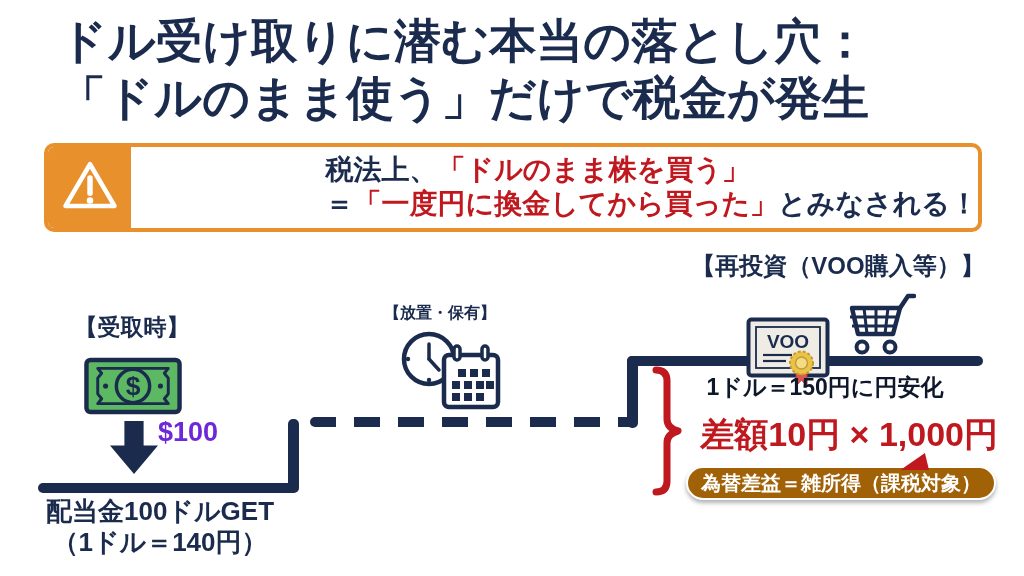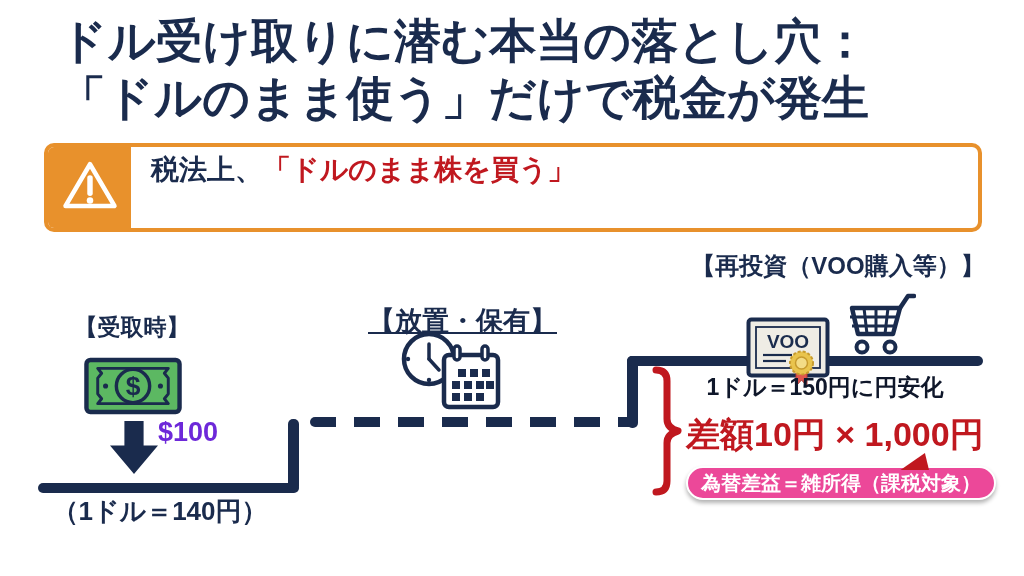--- a/index.html
+++ b/index.html
@@ -15,21 +15,21 @@
   .title{
     position:absolute;top:12px;left:0;width:928px;
     text-align:center;font-weight:bold;font-size:47px;line-height:1.22;
     color:#1a2b4d;letter-spacing:0px;white-space:nowrap;
   }
 
   
   .warn-box{
     position:absolute;left:44px;top:143px;width:938px;height:89px;
     border:4px solid #e8912c;border-radius:10px;background:#fff;
-    display:flex;overflow:hidden;box-sizing:border-box;
+    display:flex;overflow:hidden;box-sizing:border-box;justify-content:space-between;
   }
   .warn-left{
     width:83px;flex:0 0 83px;background:#e8912c;
     display:flex;align-items:center;justify-content:center;
   }
   .warn-text{
     padding:6px 0 0 20px;font-size:28px;font-weight:bold;
     color:#1a2b4d;line-height:1.23;white-space:nowrap;
   }
   .red-txt{color:#c0181f;}
@@ -45,21 +45,21 @@
   }
   .line-vert2{left:627px;top:356px;width:11px;height:72px;}
   .line-top{left:627px;top:356px;width:356px;height:10px;}
 
   
   .stage-label{
     position:absolute;font-weight:bold;color:#1a2b4d;
     text-align:center;white-space:nowrap;
   }
   .label-receive{left:52px;top:312px;width:160px;font-size:23px;text-align:center;}
-  .label-hold{left:368px;top:303px;width:160px;font-size:27px;text-decoration:underline;}
+  .label-hold{left:360px;top:303px;width:160px;font-size:16px;}
   .label-reinvest{left:673px;top:250px;width:330px;font-size:24px;}
 
   
   .icon-abs{position:absolute;}
 
   
   .down-arrow{
     position:absolute;left:110px;top:421px;width:48px;height:53px;
     background:#1a2b4d;
     clip-path:polygon(30% 0,70% 0,70% 46%,100% 46%,50% 100%,0 46%,30% 46%);
@@ -74,26 +74,26 @@
     position:absolute;left:10px;top:496px;width:300px;text-align:center;
     font-size:26px;font-weight:bold;color:#1a2b4d;line-height:1.18;white-space:nowrap;
   }
 
   
   .rate-note{
     position:absolute;left:660px;top:372px;width:330px;text-align:center;
     font-size:23px;font-weight:bold;color:#0f172a;white-space:nowrap;
   }
   .diff-formula{
-    position:absolute;left:686px;top:412px;width:312px;text-align:left;
+    position:absolute;left:686px;top:412px;width:312px;text-align:right;
     font-size:34px;font-weight:bold;color:#c0181f;white-space:nowrap;
   }
   .tax-badge{
     position:absolute;left:686px;top:466px;width:310px;height:34px;
-    background:#ec4899;border:2px solid #ffffff;border-radius:19px;
+    background:#a16207;border:2px solid #ffffff;border-radius:19px;
     box-shadow:0 3px 4px rgba(0,0,0,0.3);
     display:flex;align-items:center;justify-content:center;
     color:#ffffff;font-size:20px;font-weight:bold;white-space:nowrap;
     box-sizing:border-box;
   }
   .badge-tail{
     position:absolute;left:207px;top:-15px;width:34px;height:17px;
     background:#c0181f;
     clip-path:polygon(88% 0,16% 100%,100% 100%);
   }
@@ -113,20 +113,21 @@
       <span>
         <svg width="58" height="54" viewBox="0 0 64 58">
           <path d="M32,5 L59,51 H5 Z" fill="none" stroke="#ffffff" stroke-width="5" stroke-linejoin="round"></path>
           <line x1="32" y1="20" x2="32" y2="37" stroke="#ffffff" stroke-width="6" stroke-linecap="round"></line>
           <circle cx="32" cy="45" r="3.6" fill="#ffffff"></circle>
         </svg>
       </span>
     </div>
     <div class="warn-text">
       <div><span>税法上、</span><span class="red-txt">「ドルのまま株を買う」</span></div>
+      <div><span>＝</span><span class="red-txt">「一度円に換金してから買った」</span><span>とみなされる！</span></div>
     </div>
   </div>
 
   <div class="navy-line line-bottom"></div>
   <div class="navy-line line-vert1"></div>
   <div class="line-dash"></div>
   <div class="navy-line line-vert2"></div>
   <div class="navy-line line-top"></div>
 
   <div class="stage-label label-receive">【受取時】</div>
@@ -139,20 +140,21 @@
       <text x="50" y="38.5" text-anchor="middle" font-size="27" font-weight="bold" fill="#1a2b4d" font-family="Liberation Sans, DejaVu Sans, sans-serif">$</text>
       <circle cx="22" cy="29" r="2.6" fill="#1a2b4d"></circle>
       <circle cx="78" cy="29" r="2.6" fill="#1a2b4d"></circle>
     </svg>
   </span>
 
   <div class="down-arrow"></div>
   <div class="amount-100">$100</div>
 
   <div class="caption-receive">
+    <div>配当金100ドルGET</div>
     <div>（1ドル＝140円）</div>
   </div>
 
   <div class="stage-label label-hold">【放置・保有】</div>
 
   <span class="icon-abs" style="left:398px;top:331px;">
     <svg width="104" height="80" viewBox="0 0 104 80">
       <circle cx="31" cy="28" r="25" fill="#ffffff" stroke="#1a2b4d" stroke-width="4.5"></circle>
       <line x1="31" y1="28" x2="31" y2="13" stroke="#1a2b4d" stroke-width="3.5" stroke-linecap="round"></line>
       <line x1="31" y1="28" x2="41" y2="39" stroke="#1a2b4d" stroke-width="3.5" stroke-linecap="round"></line>

